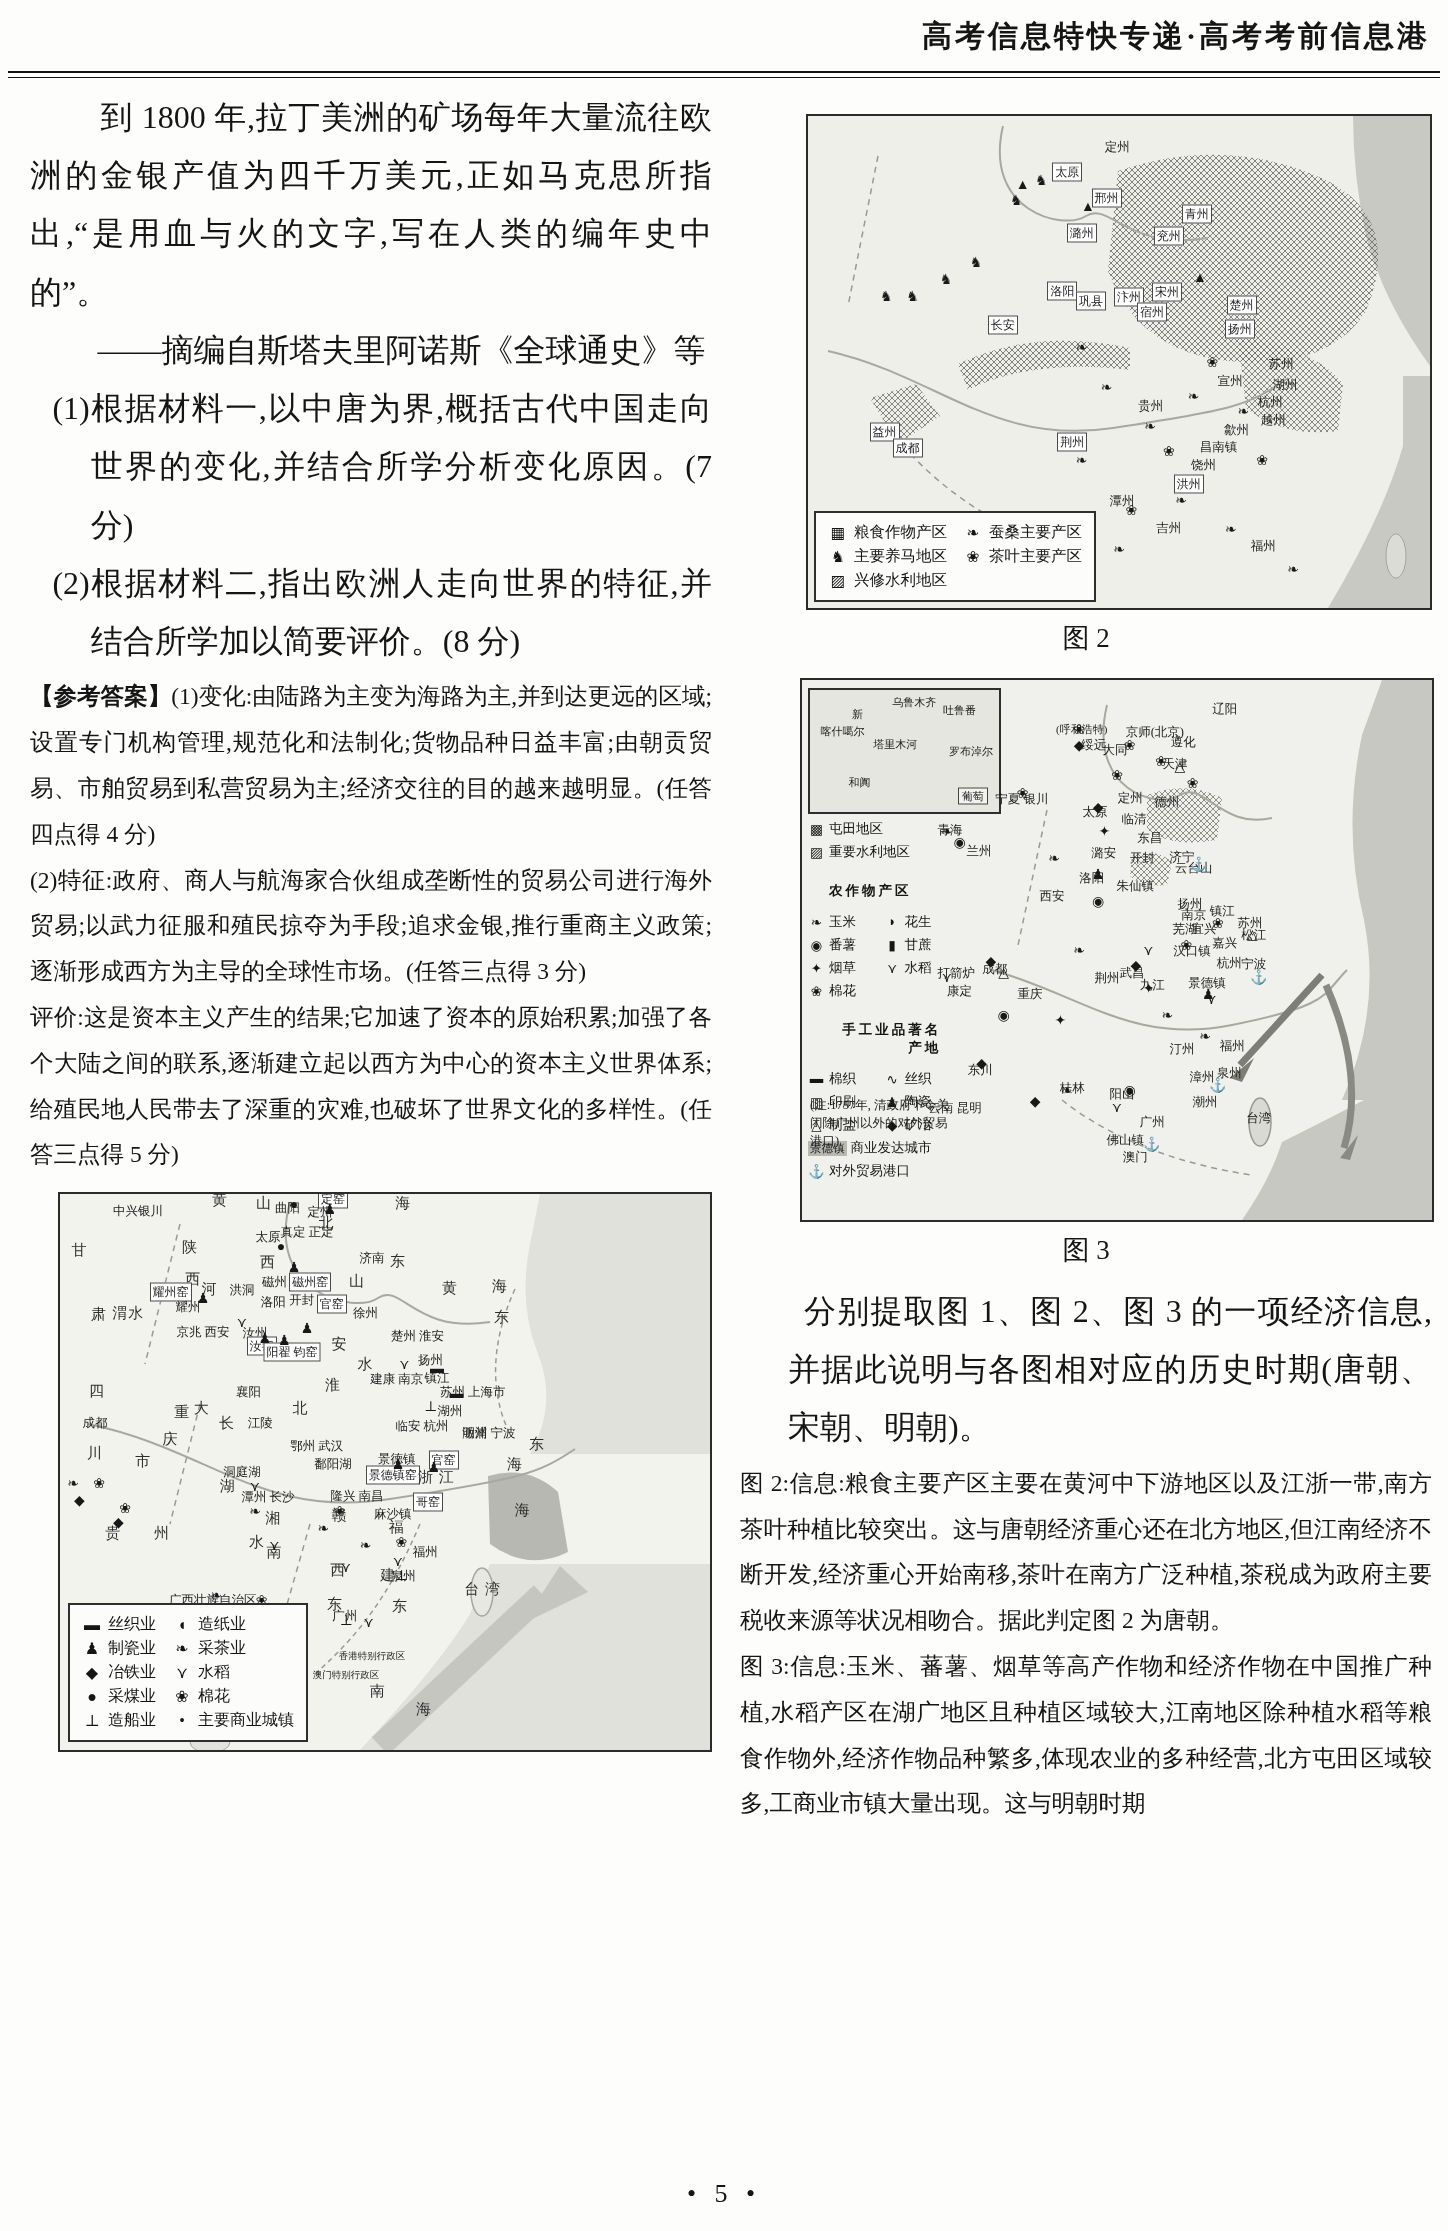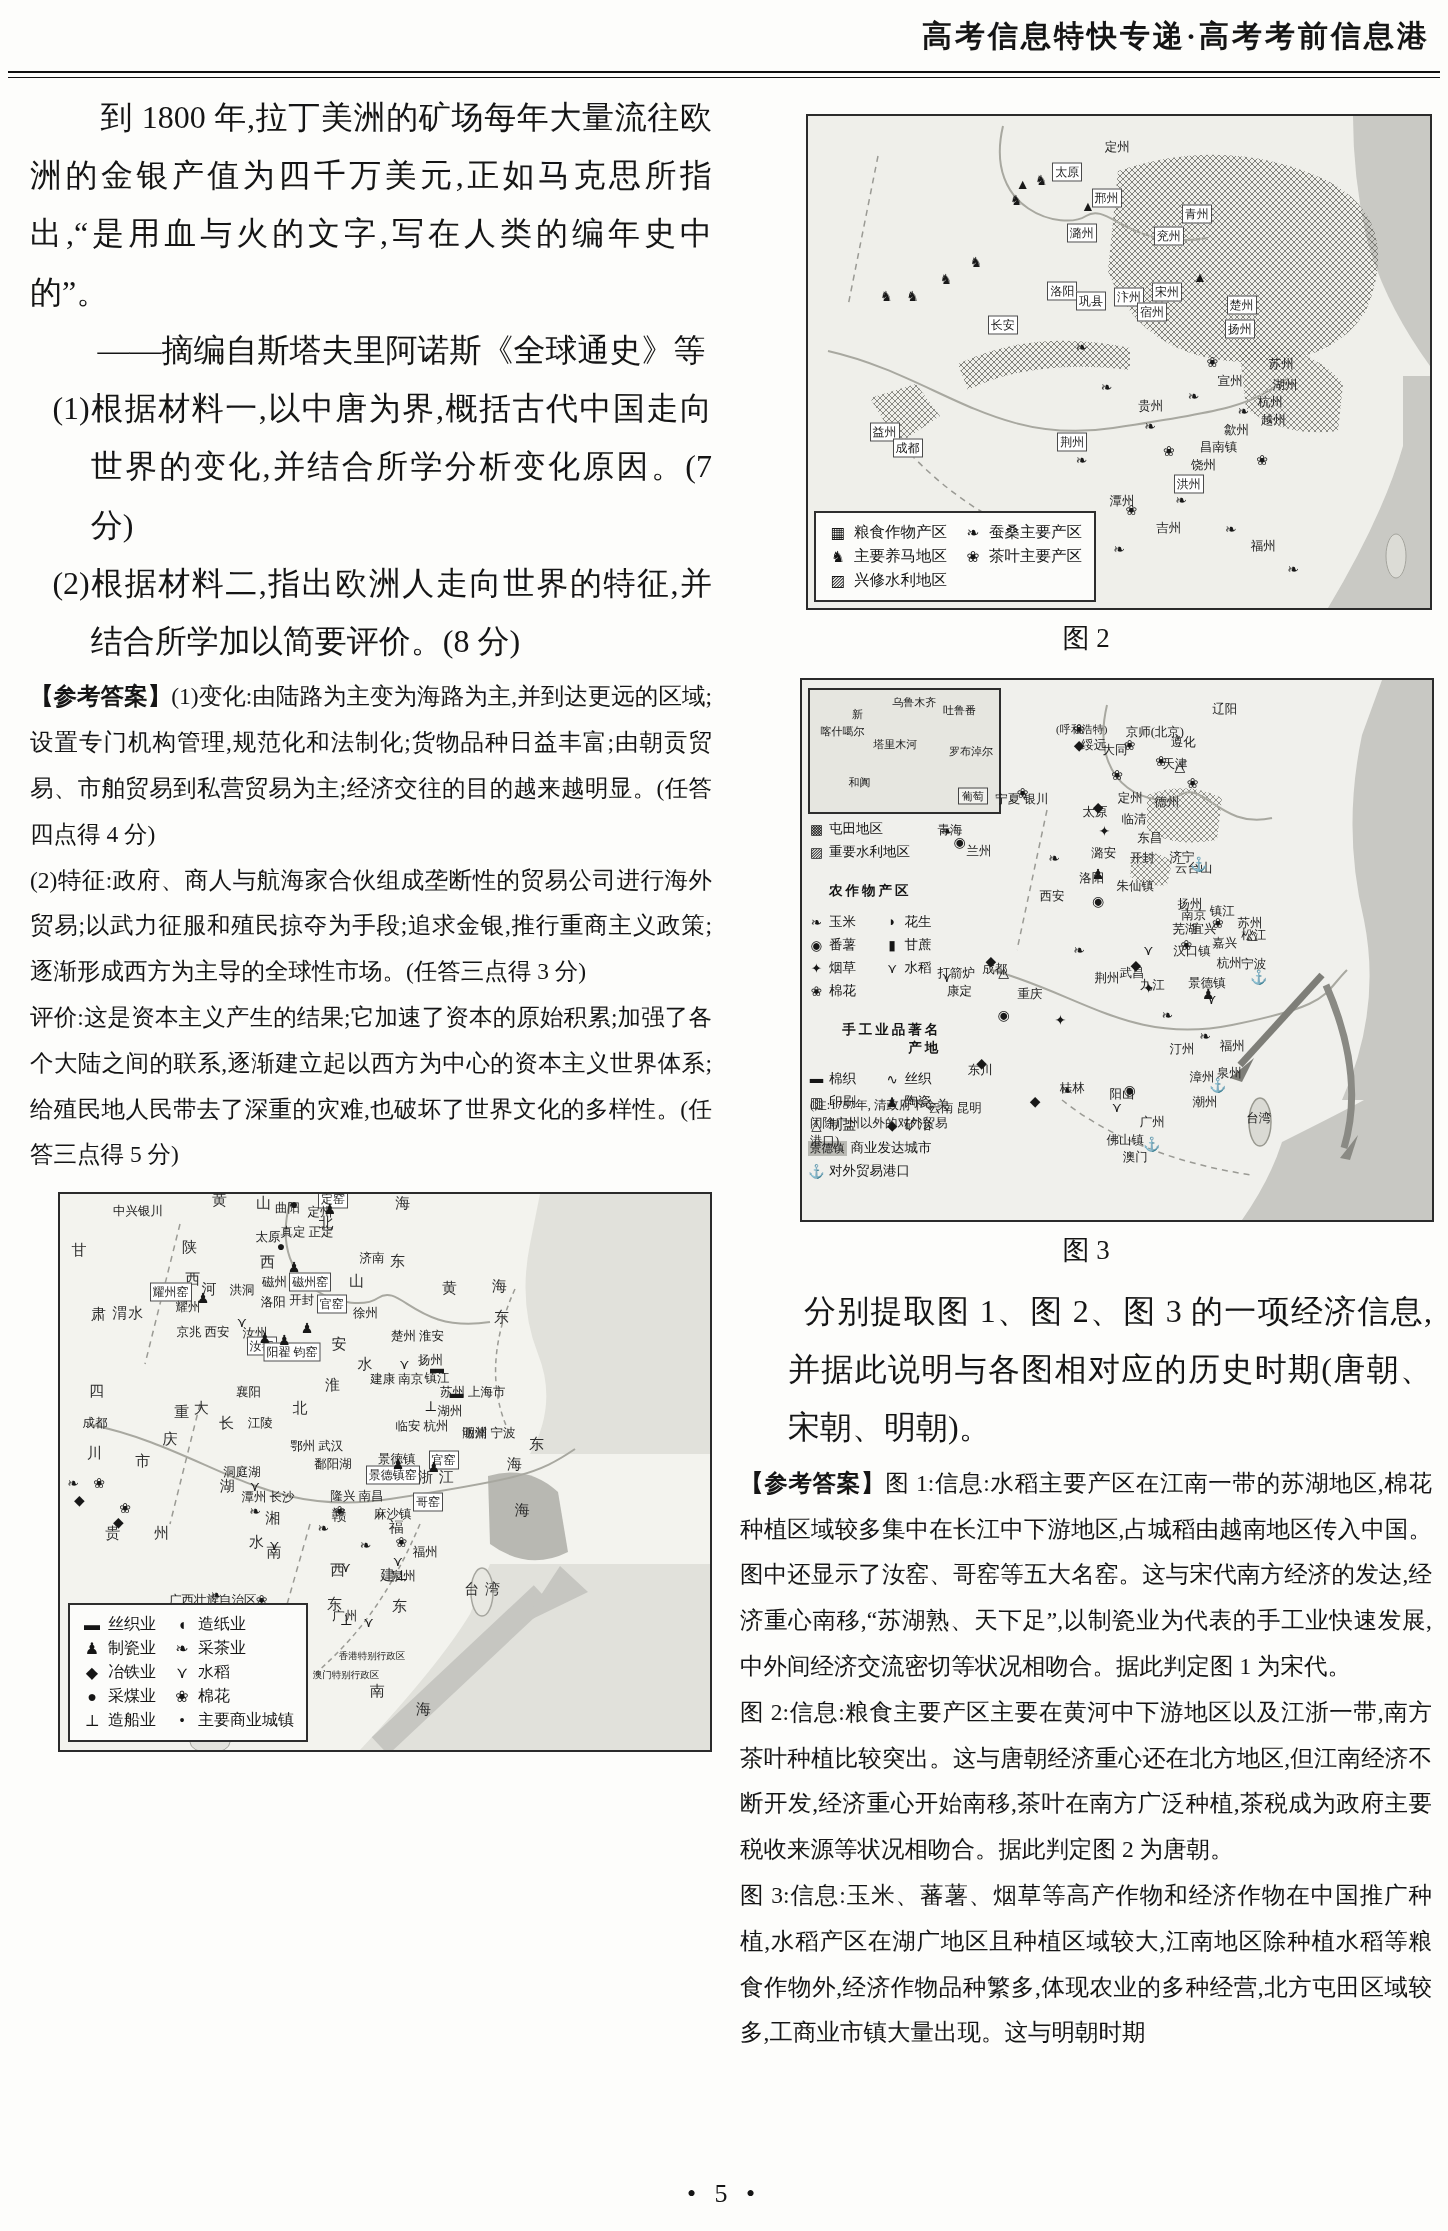--- a/index.html
+++ b/index.html
@@ -599,21 +599,20 @@
             </span>
           </div>
         <div class="note3">(注:1757年, 清政府下令关闭除广州以外的对外贸易港口)</div>
       </figure>
       <div class="caption">图 3</div>
 
       <p class="big q-right">分别提取图 1、图 2、图 3 的一项经济信息,并据此说明与各图相对应的历史时期(唐朝、宋朝、明朝)。</p>
 
       <div class="answers">
 
-      <p class="ans"><b class="anslabel">【参考答案】</b><span>图 1:信息:水稻主要产区在江南一带的苏湖地区,棉花种植区域较多集中在长江中下游地区,占城稻由越南地区传入中国。图中还显示了汝窑、哥窑等五大名窑。这与宋代南方经济的发达,经济重心南移,“苏湖熟、天下足”,以制瓷业为代表的手工业快速发展,中外间经济交流密切等状况相吻合。据此判定图 1 为宋代。</span></p>
           <p class="ans"><b class="anslabel"></b><span>图 2:信息:粮食主要产区主要在黄河中下游地区以及江浙一带,南方茶叶种植比较突出。这与唐朝经济重心还在北方地区,但江南经济不断开发,经济重心开始南移,茶叶在南方广泛种植,茶税成为政府主要税收来源等状况相吻合。据此判定图 2 为唐朝。</span></p>
           <p class="ans"><b class="anslabel"></b><span>图 3:信息:玉米、蕃薯、烟草等高产作物和经济作物在中国推广种植,水稻产区在湖广地区且种植区域较大,江南地区除种植水稻等粮食作物外,经济作物品种繁多,体现农业的多种经营,北方屯田区域较多,工商业市镇大量出现。这与明朝时期</span></p>
         </div>
     </div>
   </div>
 
   <div class="pageno">• 5 •</div>
 </div>
 
 </body></html>

